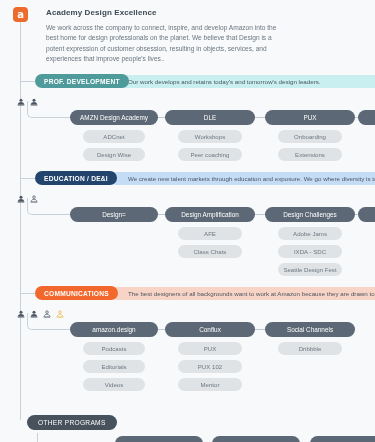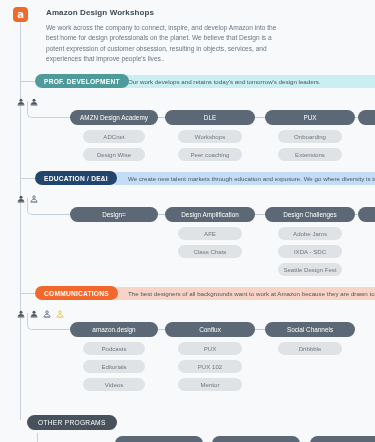--- a/index.html
+++ b/index.html
@@ -98,21 +98,21 @@
 <body>
 
 <div id="root">
 
   <div class="spine"></div>
 
   <div class="hdr">
     <div class="badge">
       <span>a</span>
     </div>
-    <div class="hdr-title">Amazon Design Workshops</div>
+    <div class="hdr-title">Academy Design Excellence</div>
     <div class="hdr-body">We work across the company to connect, inspire, and develop Amazon into the best home for design professionals on the planet. We believe that Design is a potent expression of customer obsession, resulting in objects, services, and experiences that improve people's lives..</div>
   </div>
 
   <div id="sections-host">
       <div class="section" style="top: 0px;">
         <div class="connector" style="top: 81px;"></div>
         <div class="banner" style="top: 75px; background: rgb(201, 239, 240);">
           <div class="banner-text">Our work develops and retains today's and tomorrow's design leaders.</div>
         </div>
         <div class="sec-pill" style="top: 74px; background: rgb(79, 154, 154);">PROF. DEVELOPMENT</div>

